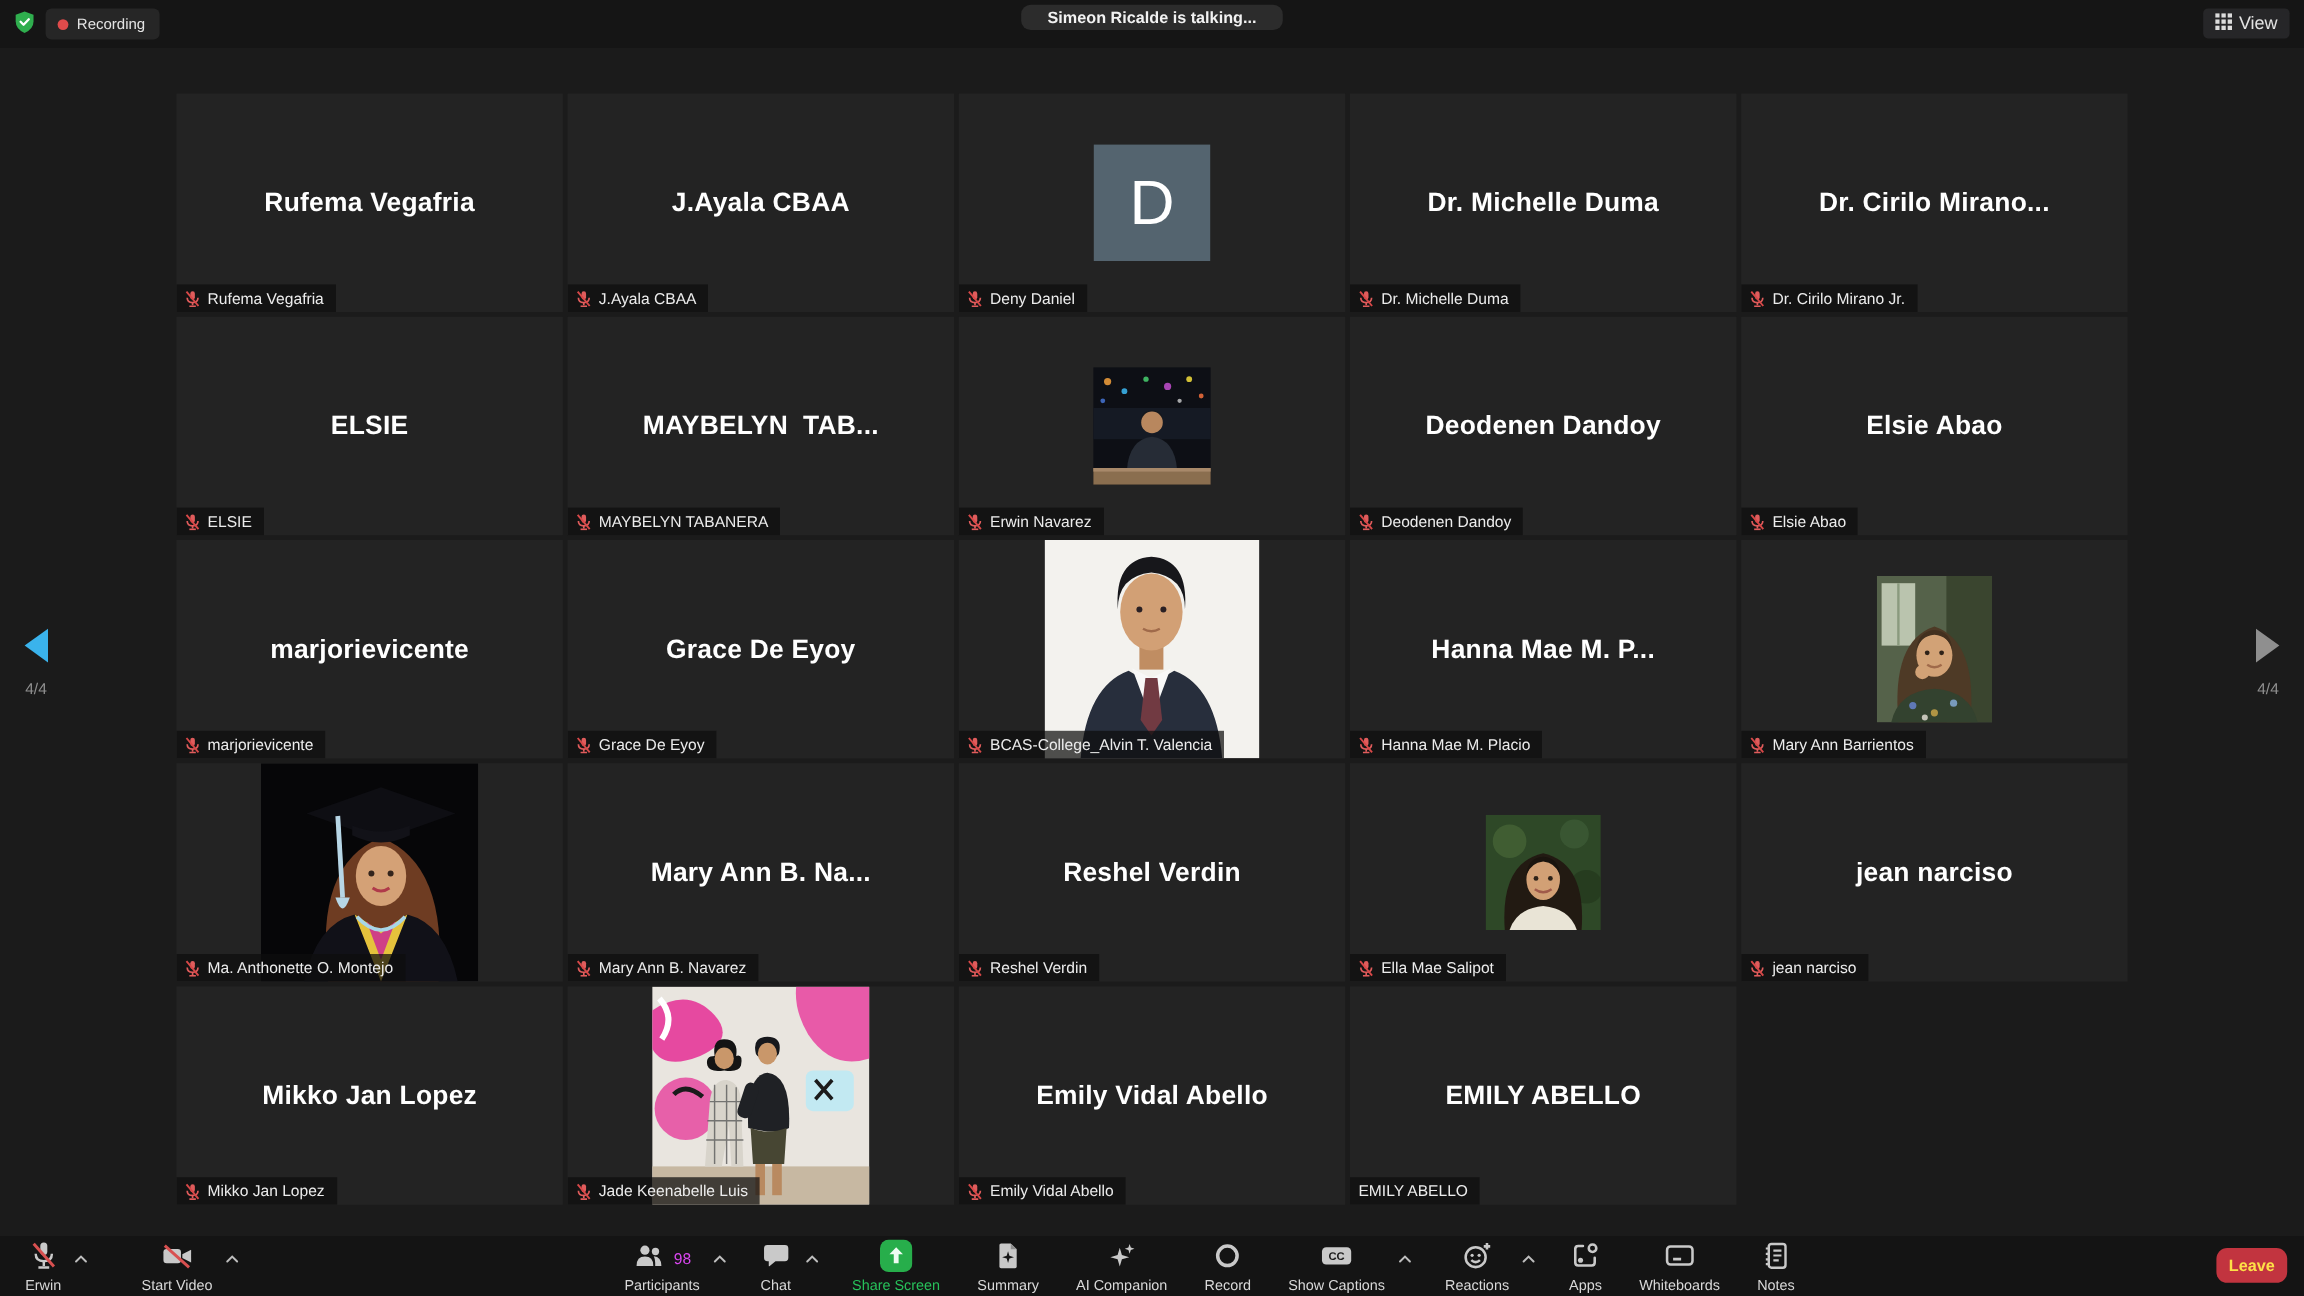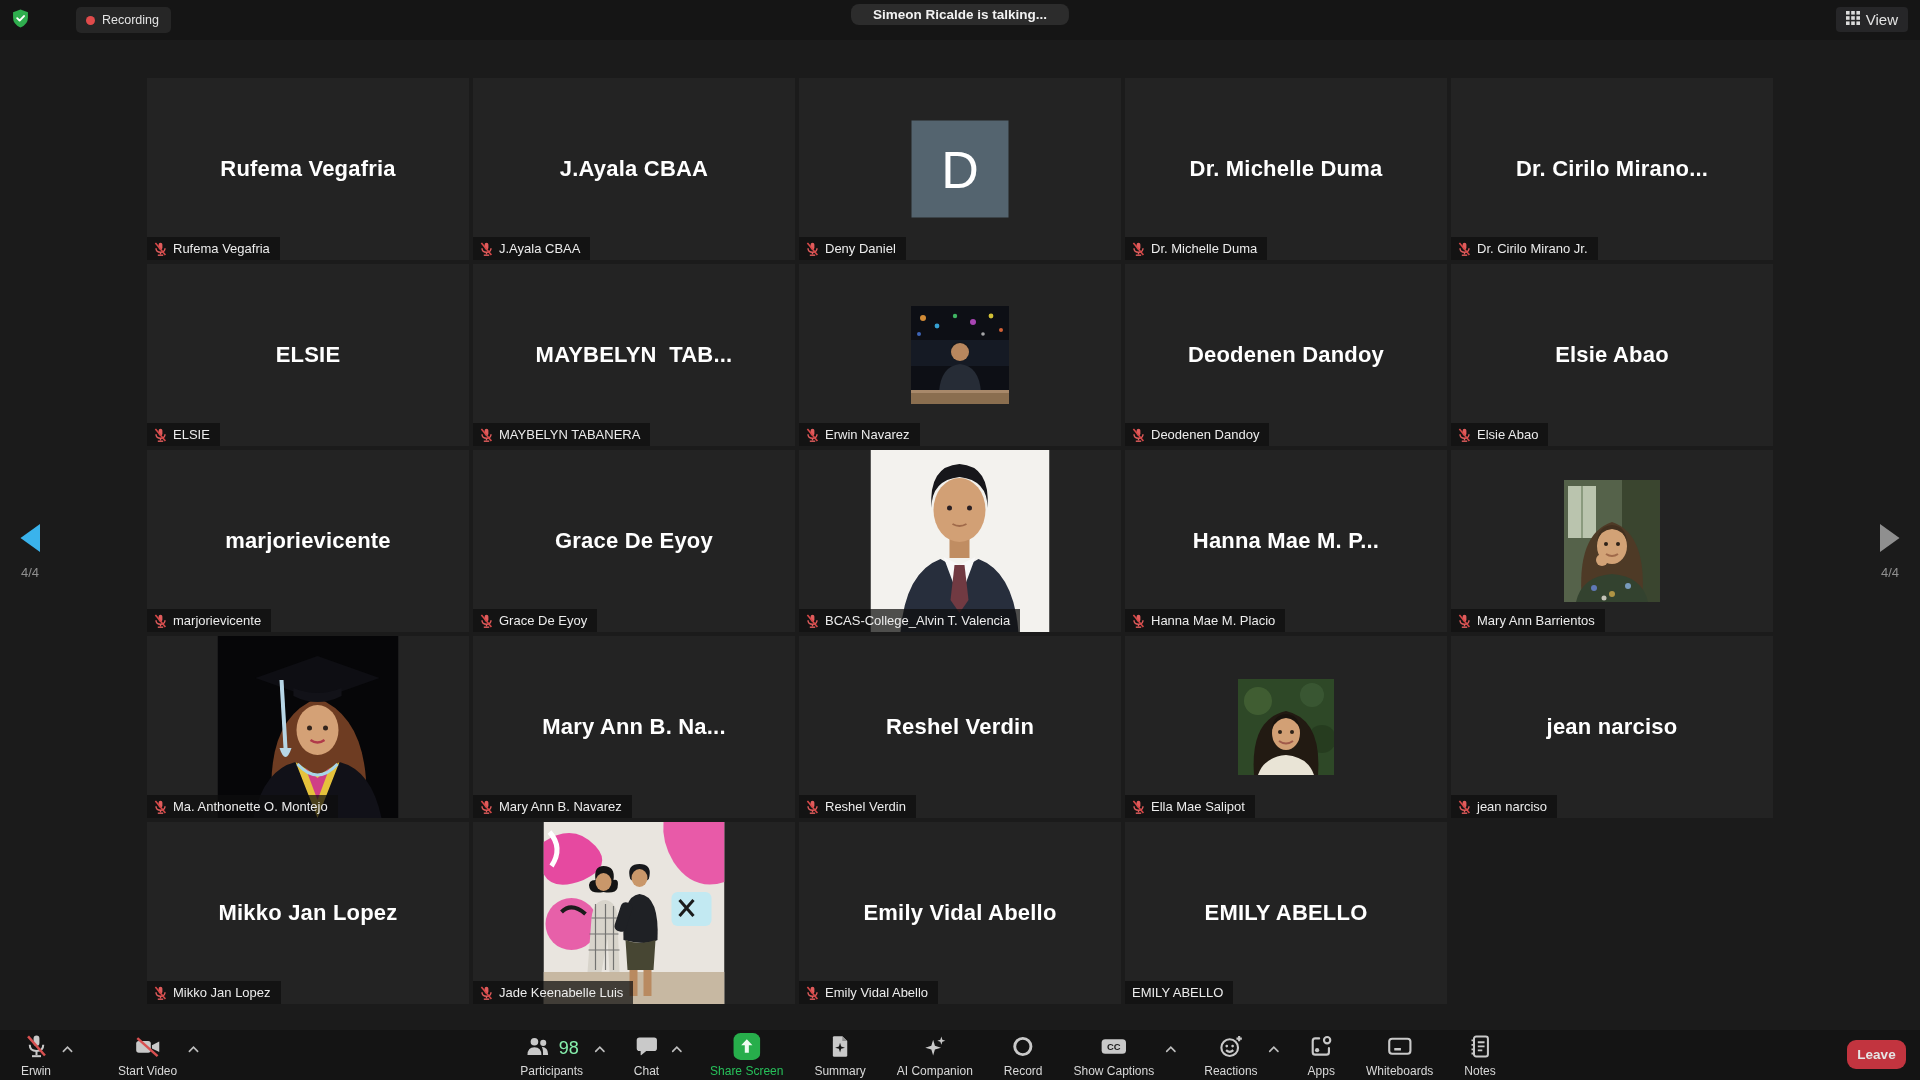--- a/index.html
+++ b/index.html
@@ -3,21 +3,21 @@
 <meta charset="utf-8">
 <style>
   * { margin:0; padding:0; box-sizing:border-box; }
   html,body { width:1920px; height:1080px; overflow:hidden; }
   body { background:#1b1b1b; font-family:"Liberation Sans", sans-serif; position:relative; color:#e8e8e8; }
 
   
   .topbar { position:absolute; top:0; left:0; right:0; height:40px; background:#151515; }
   .shield { position:absolute; left:10px; top:8px; line-height:0; }
   .rec-pill { position:absolute; left:38px; top:7px; height:26px; background:#262626; border-radius:5px;
-              display:flex; align-items:center; gap:7px; padding:0 12px 0 10px;margin-left:38px; }
+              display:flex; align-items:center; gap:7px; padding:0 12px 0 10px; }
   .rec-dot { width:9px; height:9px; border-radius:50%; background:#e04b4b; }
   .rec-pill span { font-size:12.5px; color:#e3e3e3; }
   .talk-pill { position:absolute; left:50%; transform:translateX(-50%); top:4px; height:21px;
                background:#2c2c2c; border-radius:8px; display:flex; align-items:center;
                padding:0 22px; font-size:13.5px; font-weight:700; color:#f2f2f2; }
   .view-btn { position:absolute; right:12px; top:7px; height:25px; background:#262628; border-radius:4px;
               display:flex; align-items:center; gap:6px; padding:0 10px; cursor:default; }
   .view-btn span { font-size:15px; color:#e3e3e3; }
 
   
@@ -43,26 +43,26 @@
 
   
   .toolbar { position:absolute; left:0; right:0; bottom:0; height:50px; background:#141414; }
   .tools-left { position:absolute; left:10px; top:5px; display:flex; gap:26px; }
   .tools-center { position:absolute; left:50%; top:5px; transform:translateX(calc(-50% + 48px));
                   display:flex; gap:9px; }
   .tool { position:relative; display:flex; flex-direction:column; align-items:center; gap:2px;
           padding:0 11px; cursor:default; }
   .tool.has-chev { padding-right:30px; }
   .tool .icon-row { height:27px; display:flex; align-items:center; gap:7px; }
-  .tool .tbadge { font-size:18px; color:#86efac; }
+  .tool .tbadge { font-size:13px; color:#d946ef; }
   .tool .chev { position:absolute; right:8px; top:10px; line-height:0; }
   .tool .tlabel { font-size:12px; color:#d9d9d9; white-space:nowrap; }
   .tool.accent .tlabel { color:#27c05a; }
   .leave-btn { position:absolute; right:14px; bottom:11px; width:59px; height:29px; background:#c2343f;
-               border:none; border-radius:9px; color:#e5e5e5; font-size:13.5px; font-weight:700;
+               border:none; border-radius:9px; color:#fde047; font-size:13.5px; font-weight:700;
                font-family:"Liberation Sans", sans-serif; cursor:default; }
 </style>
 </head>
 <body>
 
 <div class="topbar">
   <span class="shield"><svg width="21" height="21" viewBox="0 0 24 24">
         <path d="M12 1.8 L20.5 4.8 V11 Q20.5 18.4 12 22.2 Q3.5 18.4 3.5 11 V4.8Z" fill="#2fae4e"></path>
         <path d="M8.2 11.6 L11 14.4 L16 9.2" stroke="#fff" stroke-width="2.2" fill="none" stroke-linecap="round" stroke-linejoin="round"></path>
       </svg></span>

